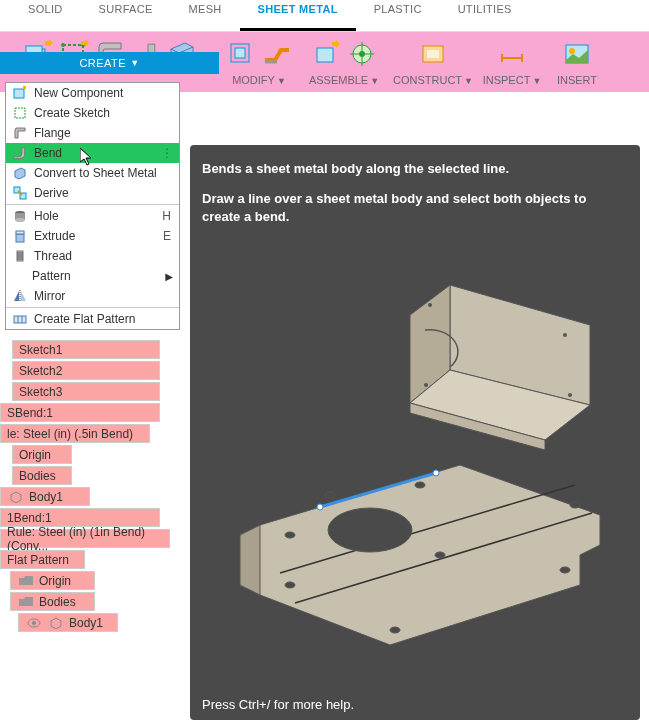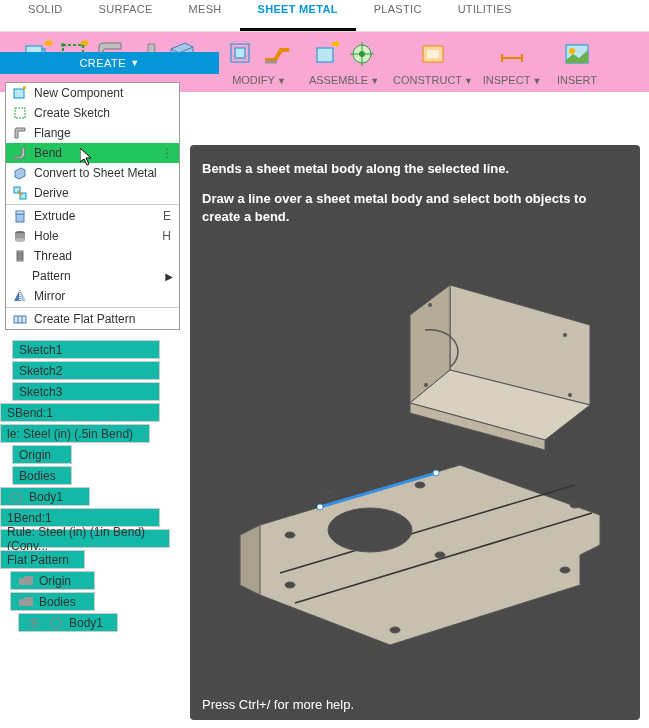--- a/index.html
+++ b/index.html
@@ -31,21 +31,21 @@
   .dropdown-item .arrow { position:absolute; right:6px; font-size:10px; }
   .dropdown-sep { border-top:1px solid #ccc; margin:1px 0; }
   .di-icon { width:16px; height:16px; display:flex; align-items:center; justify-content:center; }
   .dropdown-item.indent { padding-left:26px; }
 
   
   .cursor { position:absolute; top:148px; left:80px; z-index:20; pointer-events:none; }
 
   
   .browser { position:absolute; top:340px; left:0; width:160px; display:flex; flex-direction:column; gap:2px; }
-  .tree-item { background:#14b8a6; border:1px solid #ccc; height:19px; display:flex; align-items:center; padding:0 6px; font-size:12px; color:#333; cursor:pointer; }
+  .tree-item { background:#fca5a5; border:1px solid #ccc; height:19px; display:flex; align-items:center; padding:0 6px; font-size:12px; color:#333; cursor:pointer; }
   .tree-item.level1 { margin-left:12px; }
   .tree-item.level2 { margin-left:0px; }
   .tree-item.level3 { margin-left:10px; }
   .tree-item .t-icon { width:18px; height:14px; display:inline-flex; align-items:center; justify-content:center; margin-right:4px; }
   .tree-item.wide { width:150px; }
 
   
   .tooltip-panel { position:absolute; top:145px; left:190px; width:450px; height:575px; background:#4a4a4a; border-radius:4px; color:#fff; padding:16px 12px 8px 12px; }
   .tt-title { font-size:13px; font-weight:bold; margin-bottom:14px; }
   .tt-body { font-size:13px; font-weight:bold; line-height:1.4; }
@@ -240,37 +240,37 @@
           <rect x="7" y="7" width="6" height="6" fill="#bce6f2" stroke="#0696D7"></rect>
           <line x1="5" y1="5" x2="9" y2="9" stroke="#e58a00" stroke-width="1.5"></line>
         </svg>
       </span>
     <span>Derive</span>
   </div>
   <div class="dropdown-sep"></div>
   <div class="dropdown-item">
     <span class="di-icon">
         <svg width="14" height="14">
-          <rect x="3" y="5" width="8" height="8" fill="#a7c8e8" stroke="#4a7db5"></rect>
-          <rect x="3" y="2" width="8" height="3" fill="#d8e8f5" stroke="#4a7db5"></rect>
-        </svg>
-      </span>
-    <span>Extrude</span>
-    <span class="key">E</span>
-  </div>
-  <div class="dropdown-item">
-    <span class="di-icon">
-        <svg width="14" height="14">
           <ellipse cx="7" cy="4" rx="5" ry="2" fill="#666"></ellipse>
           <rect x="2" y="4" width="10" height="7" fill="#999"></rect>
           <ellipse cx="7" cy="11" rx="5" ry="2" fill="#bbb"></ellipse>
         </svg>
       </span>
     <span>Hole</span>
     <span class="key">H</span>
+  </div>
+  <div class="dropdown-item">
+    <span class="di-icon">
+        <svg width="14" height="14">
+          <rect x="3" y="5" width="8" height="8" fill="#a7c8e8" stroke="#4a7db5"></rect>
+          <rect x="3" y="2" width="8" height="3" fill="#d8e8f5" stroke="#4a7db5"></rect>
+        </svg>
+      </span>
+    <span>Extrude</span>
+    <span class="key">E</span>
   </div>
   <div class="dropdown-item">
     <span class="di-icon">
         <svg width="14" height="14">
           <rect x="4" y="2" width="6" height="10" fill="#bbb" stroke="#777"></rect>
           <line x1="4" y1="4" x2="10" y2="4" stroke="#555"></line>
           <line x1="4" y1="6" x2="10" y2="6" stroke="#555"></line>
           <line x1="4" y1="8" x2="10" y2="8" stroke="#555"></line>
           <line x1="4" y1="10" x2="10" y2="10" stroke="#555"></line>
         </svg>

